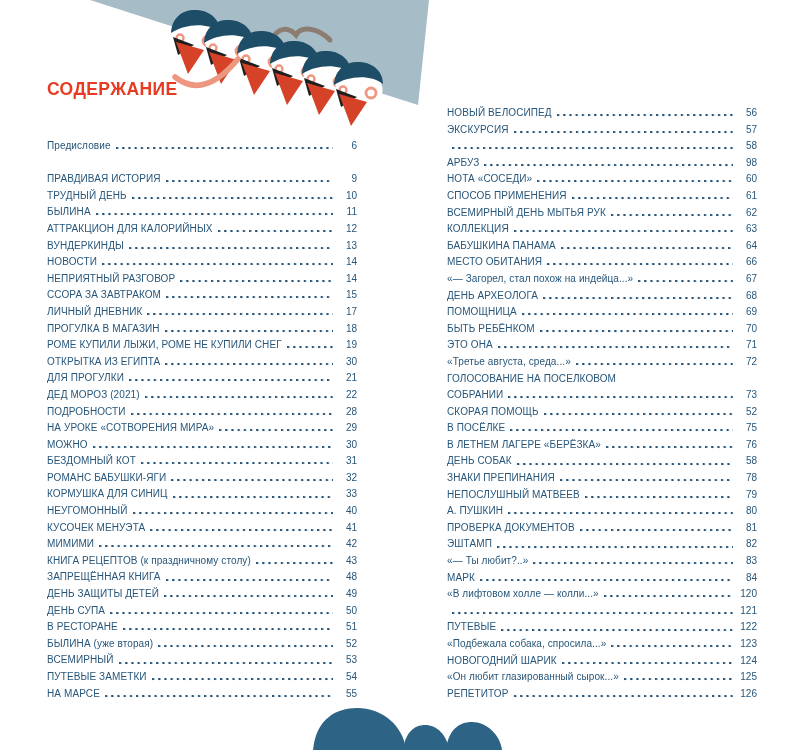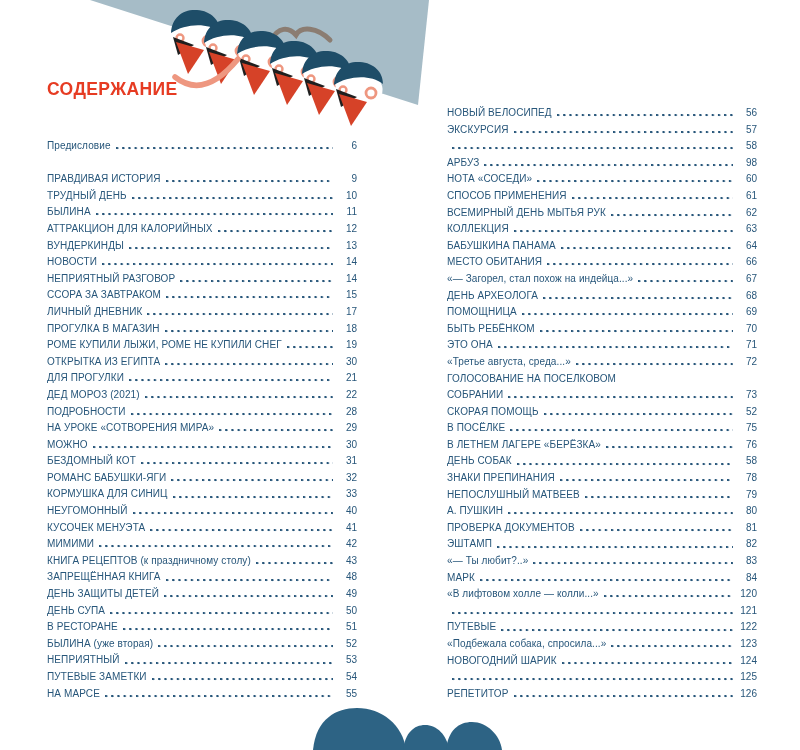--- a/index.html
+++ b/index.html
@@ -209,21 +209,21 @@
       <span class="lbl">В РЕСТОРАНЕ</span>
       <span class="dots"></span>
       <span class="num">51</span>
     </div>
     <div class="row">
       <span class="lbl">БЫЛИНА (уже вторая)</span>
       <span class="dots"></span>
       <span class="num">52</span>
     </div>
     <div class="row">
-      <span class="lbl">НЕПРИЯТНЫЙ</span>
+      <span class="lbl">ВСЕМИРНЫЙ</span>
       <span class="dots"></span>
       <span class="num">53</span>
     </div>
     <div class="row">
       <span class="lbl">ПУТЕВЫЕ ЗАМЕТКИ</span>
       <span class="dots"></span>
       <span class="num">54</span>
     </div>
     <div class="row">
       <span class="lbl">НА МАРСЕ</span>
@@ -392,20 +392,21 @@
       <span class="lbl">«Подбежала собака, спросила...»</span>
       <span class="dots"></span>
       <span class="num">123</span>
     </div>
     <div class="row">
       <span class="lbl">НОВОГОДНИЙ ШАРИК</span>
       <span class="dots"></span>
       <span class="num">124</span>
     </div>
     <div class="row">
+      <span class="lbl">«Он любит глазированный сырок...»</span>
       <span class="dots"></span>
       <span class="num">125</span>
     </div>
     <div class="row">
       <span class="lbl">РЕПЕТИТОР</span>
       <span class="dots"></span>
       <span class="num">126</span>
     </div>
   </div>
 

